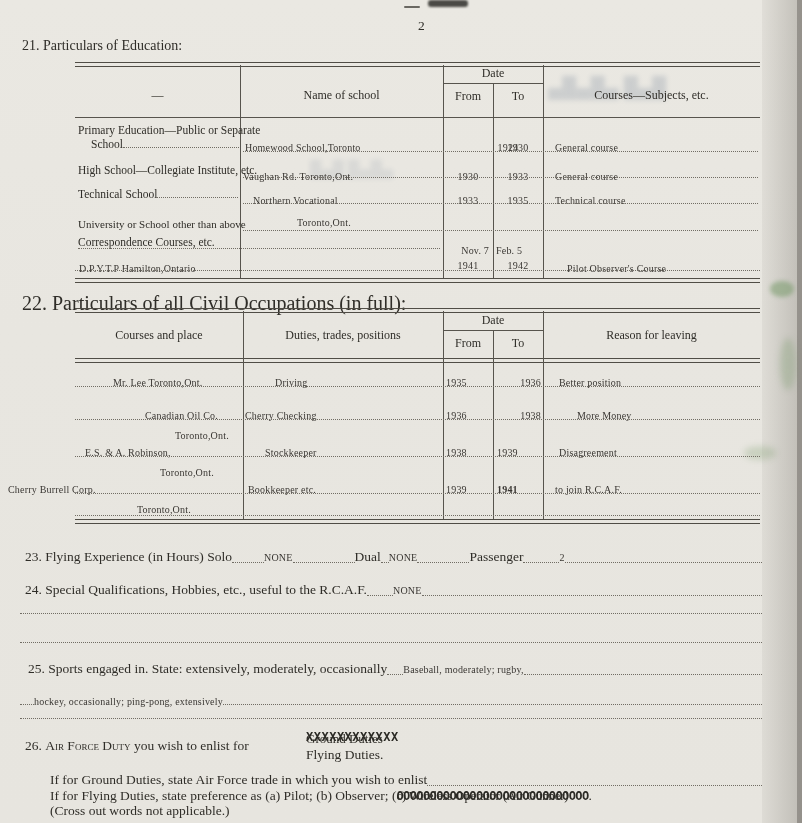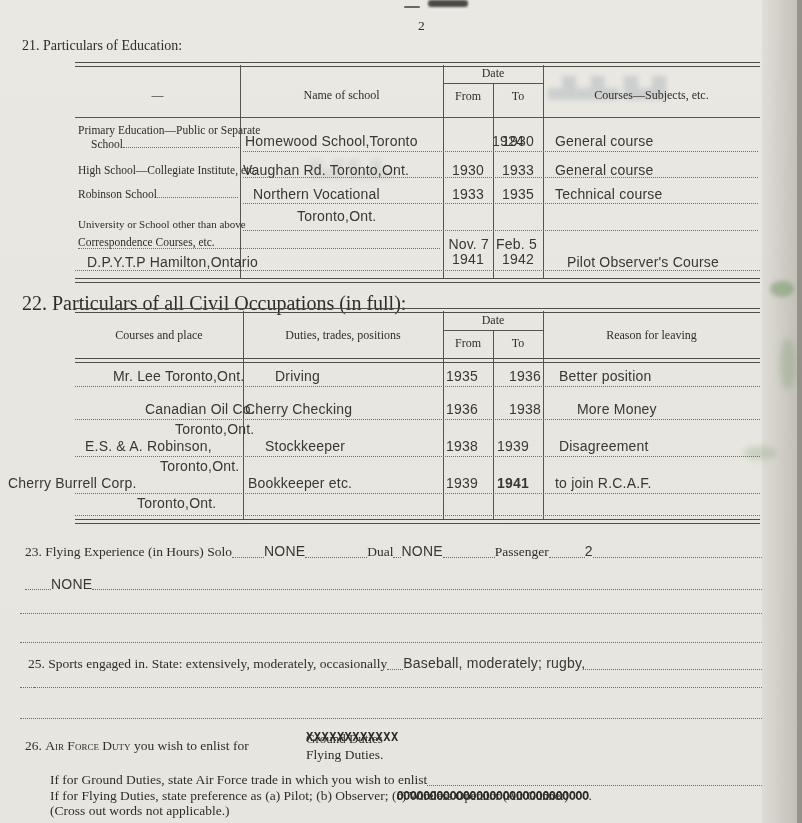--- a/index.html
+++ b/index.html
@@ -2,21 +2,21 @@
 <html><head>
 <meta charset="utf-8">
 <style>
   html,body{margin:0;padding:0;}
   body{width:802px;height:823px;background:#e9e7e1;font-family:"Liberation Serif",serif;color:#2f2d28;position:relative;overflow:hidden;}
   .page{position:absolute;inset:0;background:linear-gradient(180deg,#eae8e2 0%,#e8e6e0 40%,#e7e5df 100%);}
   .abs{position:absolute;}
   .printed{font-size:13.5px;color:#2f2d28;white-space:nowrap;}
   .small{font-size:12px;}
   .tiny{font-size:11.5px;}
-  .typed{font-family:Liberation Sans, sans-serif;font-size:14px;color:#3a3733;white-space:nowrap;letter-spacing:0.2px;}
+  .typed{font-family:Liberation Serif, serif;font-size:10px;color:#3a3733;white-space:nowrap;letter-spacing:0.2px;margin-top:9px;}
   .center{text-align:center;}
   .right{text-align:right;}
   .hl{position:absolute;height:1px;background:#57544d;}
   .dbl{position:absolute;height:3px;border-top:1px solid #504d46;border-bottom:1px solid #504d46;}
   .vl{position:absolute;width:1px;background:#57544d;}
   .dot{position:absolute;border-bottom:1px dotted #716d64;height:1px;}
   .frow{position:absolute;display:flex;align-items:baseline;}
   .ld{border-bottom:1px dotted #716d64;align-self:stretch;margin-bottom:2px;}
   .grow{flex:1;}
   .stack{display:inline-grid;}
@@ -75,21 +75,21 @@
     <div class="dot" style="left:168px;top:88px;width:515px;"></div>
 
     <div class="abs printed tiny" style="left:3px;top:102px;">High School—Collegiate Institute, etc.</div>
     <div class="abs typed" style="left:168px;top:100px;">Vaughan Rd. Toronto,Ont.</div>
     <div class="abs typed center" style="left:370px;top:100px;width:46px;">1930</div>
     <div class="abs typed center" style="left:420px;top:100px;width:46px;">1933</div>
     <div class="abs typed" style="left:480px;top:100px;">General course</div>
     <div class="dot" style="left:168px;top:114px;width:515px;"></div>
 
     <div class="frow" style="left:3px;top:126px;width:160px;">
-      <span class="printed tiny">Robinson School</span>
+      <span class="printed tiny">Technical School</span>
       <span class="ld grow"></span>
     </div>
     <div class="abs typed" style="left:178px;top:124px;">Northern Vocational</div>
     <div class="abs typed center" style="left:370px;top:124px;width:46px;">1933</div>
     <div class="abs typed center" style="left:420px;top:124px;width:46px;">1935</div>
     <div class="abs typed" style="left:480px;top:124px;">Technical course</div>
     <div class="dot" style="left:168px;top:140px;width:515px;"></div>
 
     <div class="abs typed" style="left:222px;top:146px;">Toronto,Ont.</div>
     <div class="frow" style="left:3px;top:156px;width:160px;">
@@ -99,21 +99,21 @@
     <div class="dot" style="left:168px;top:167px;width:515px;"></div>
 
     <div class="frow" style="left:3px;top:174px;width:362px;flex-direction:column;">
       <span class="printed tiny">Correspondence Courses, etc.</span>
       <span class="ld grow"></span>
     </div>
     <div class="abs typed right" style="left:352px;top:174px;width:62px;">Nov. 7</div>
     <div class="abs typed" style="left:421px;top:174px;">Feb. 5</div>
     <div class="abs typed center" style="left:370px;top:189px;width:46px;">1941</div>
     <div class="abs typed center" style="left:420px;top:189px;width:46px;">1942</div>
-    <div class="abs typed" style="left:12px;top:192px;">D.P.Y.T.P Hamilton,Ontario</div>
+    <div class="abs typed" style="left:4px;top:192px;">D.P.Y.T.P Hamilton,Ontario</div>
     <div class="abs typed" style="left:492px;top:192px;">Pilot Observer's Course</div>
     <div class="dot" style="left:0;top:207px;width:685px;"></div>
   </div>
 
   <div class="abs printed" style="left:22px;top:292px;font-size:20px;">22. Particulars of all Civil Occupations (in full):</div>
 
   <div class="abs" style="left:75px;top:308px;width:685px;height:215px;">
     <div class="dbl" style="left:0;top:0;width:685px;"></div>
     <div class="dbl" style="left:0;top:50px;width:685px;"></div>
     <div class="dbl" style="left:0;top:211px;width:685px;"></div>
@@ -172,36 +172,38 @@
     <span class="ld" style="width:8px;"></span>
     <span class="typed">NONE</span>
     <span class="ld" style="width:52px;"></span>
     <span class="printed">Passenger</span>
     <span class="ld" style="width:36px;"></span>
     <span class="typed">2</span>
     <span class="ld grow"></span>
   </div>
 
   <div class="frow" style="left:25px;top:576px;width:737px;">
+    <span class="printed">24. Special Qualifications, Hobbies, etc., useful to the R.C.A.F.</span>
     <span class="ld" style="width:26px;"></span>
     <span class="typed">NONE</span>
     <span class="ld grow"></span>
   </div>
 
   <div class="dot" style="left:20px;top:612px;width:742px;"></div>
   <div class="dot" style="left:20px;top:641px;width:742px;"></div>
 
   <div class="frow" style="left:28px;top:655px;width:734px;">
     <span class="printed">25. Sports engaged in.  State: extensively, moderately, occasionally</span>
     <span class="ld" style="width:16px;"></span>
     <span class="typed">Baseball, moderately; rugby,</span>
     <span class="ld grow"></span>
   </div>
   <div class="frow" style="left:20px;top:687px;width:742px;">
     <span class="ld" style="width:14px;"></span>
+    <span class="typed">hockey, occasionally; ping-pong, extensively</span>
     <span class="ld grow"></span>
   </div>
 
   <div class="dot" style="left:20px;top:717px;width:742px;"></div>
 
   <div class="frow" style="left:25px;top:738px;">
     <span class="printed" style="white-space:pre;">26. </span>
     <span class="printed sc">Air Force Duty</span>
     <span class="printed" style="white-space:pre;"> you wish to enlist for</span>
   </div>

